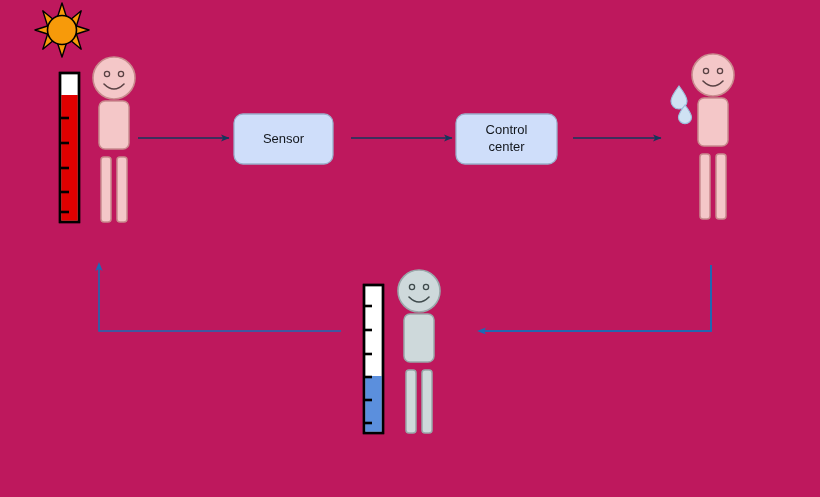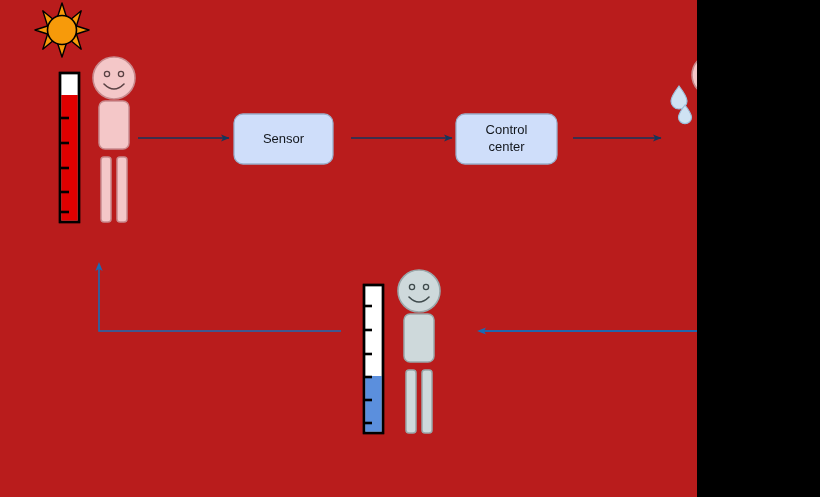--- a/index.html
+++ b/index.html
@@ -3,23 +3,23 @@
 <meta charset="utf-8">
 <title>Thermoregulation Feedback Loop</title>
 <style>
   html, body {
     margin: 0;
     padding: 0;
     background: #000000;
   }
   #stage {
     position: relative;
-    width: 697px;
+    width: 820px;
     height: 497px;
-    background: #b91c1c;
+    background: #be185d;
     overflow: hidden;
     font-family: "Liberation Sans", sans-serif;
     text-align: right;
   }
   #diagram-svg {
     position: absolute;
     left: 0;
     top: 0;
     width: 820px;
     height: 497px;

